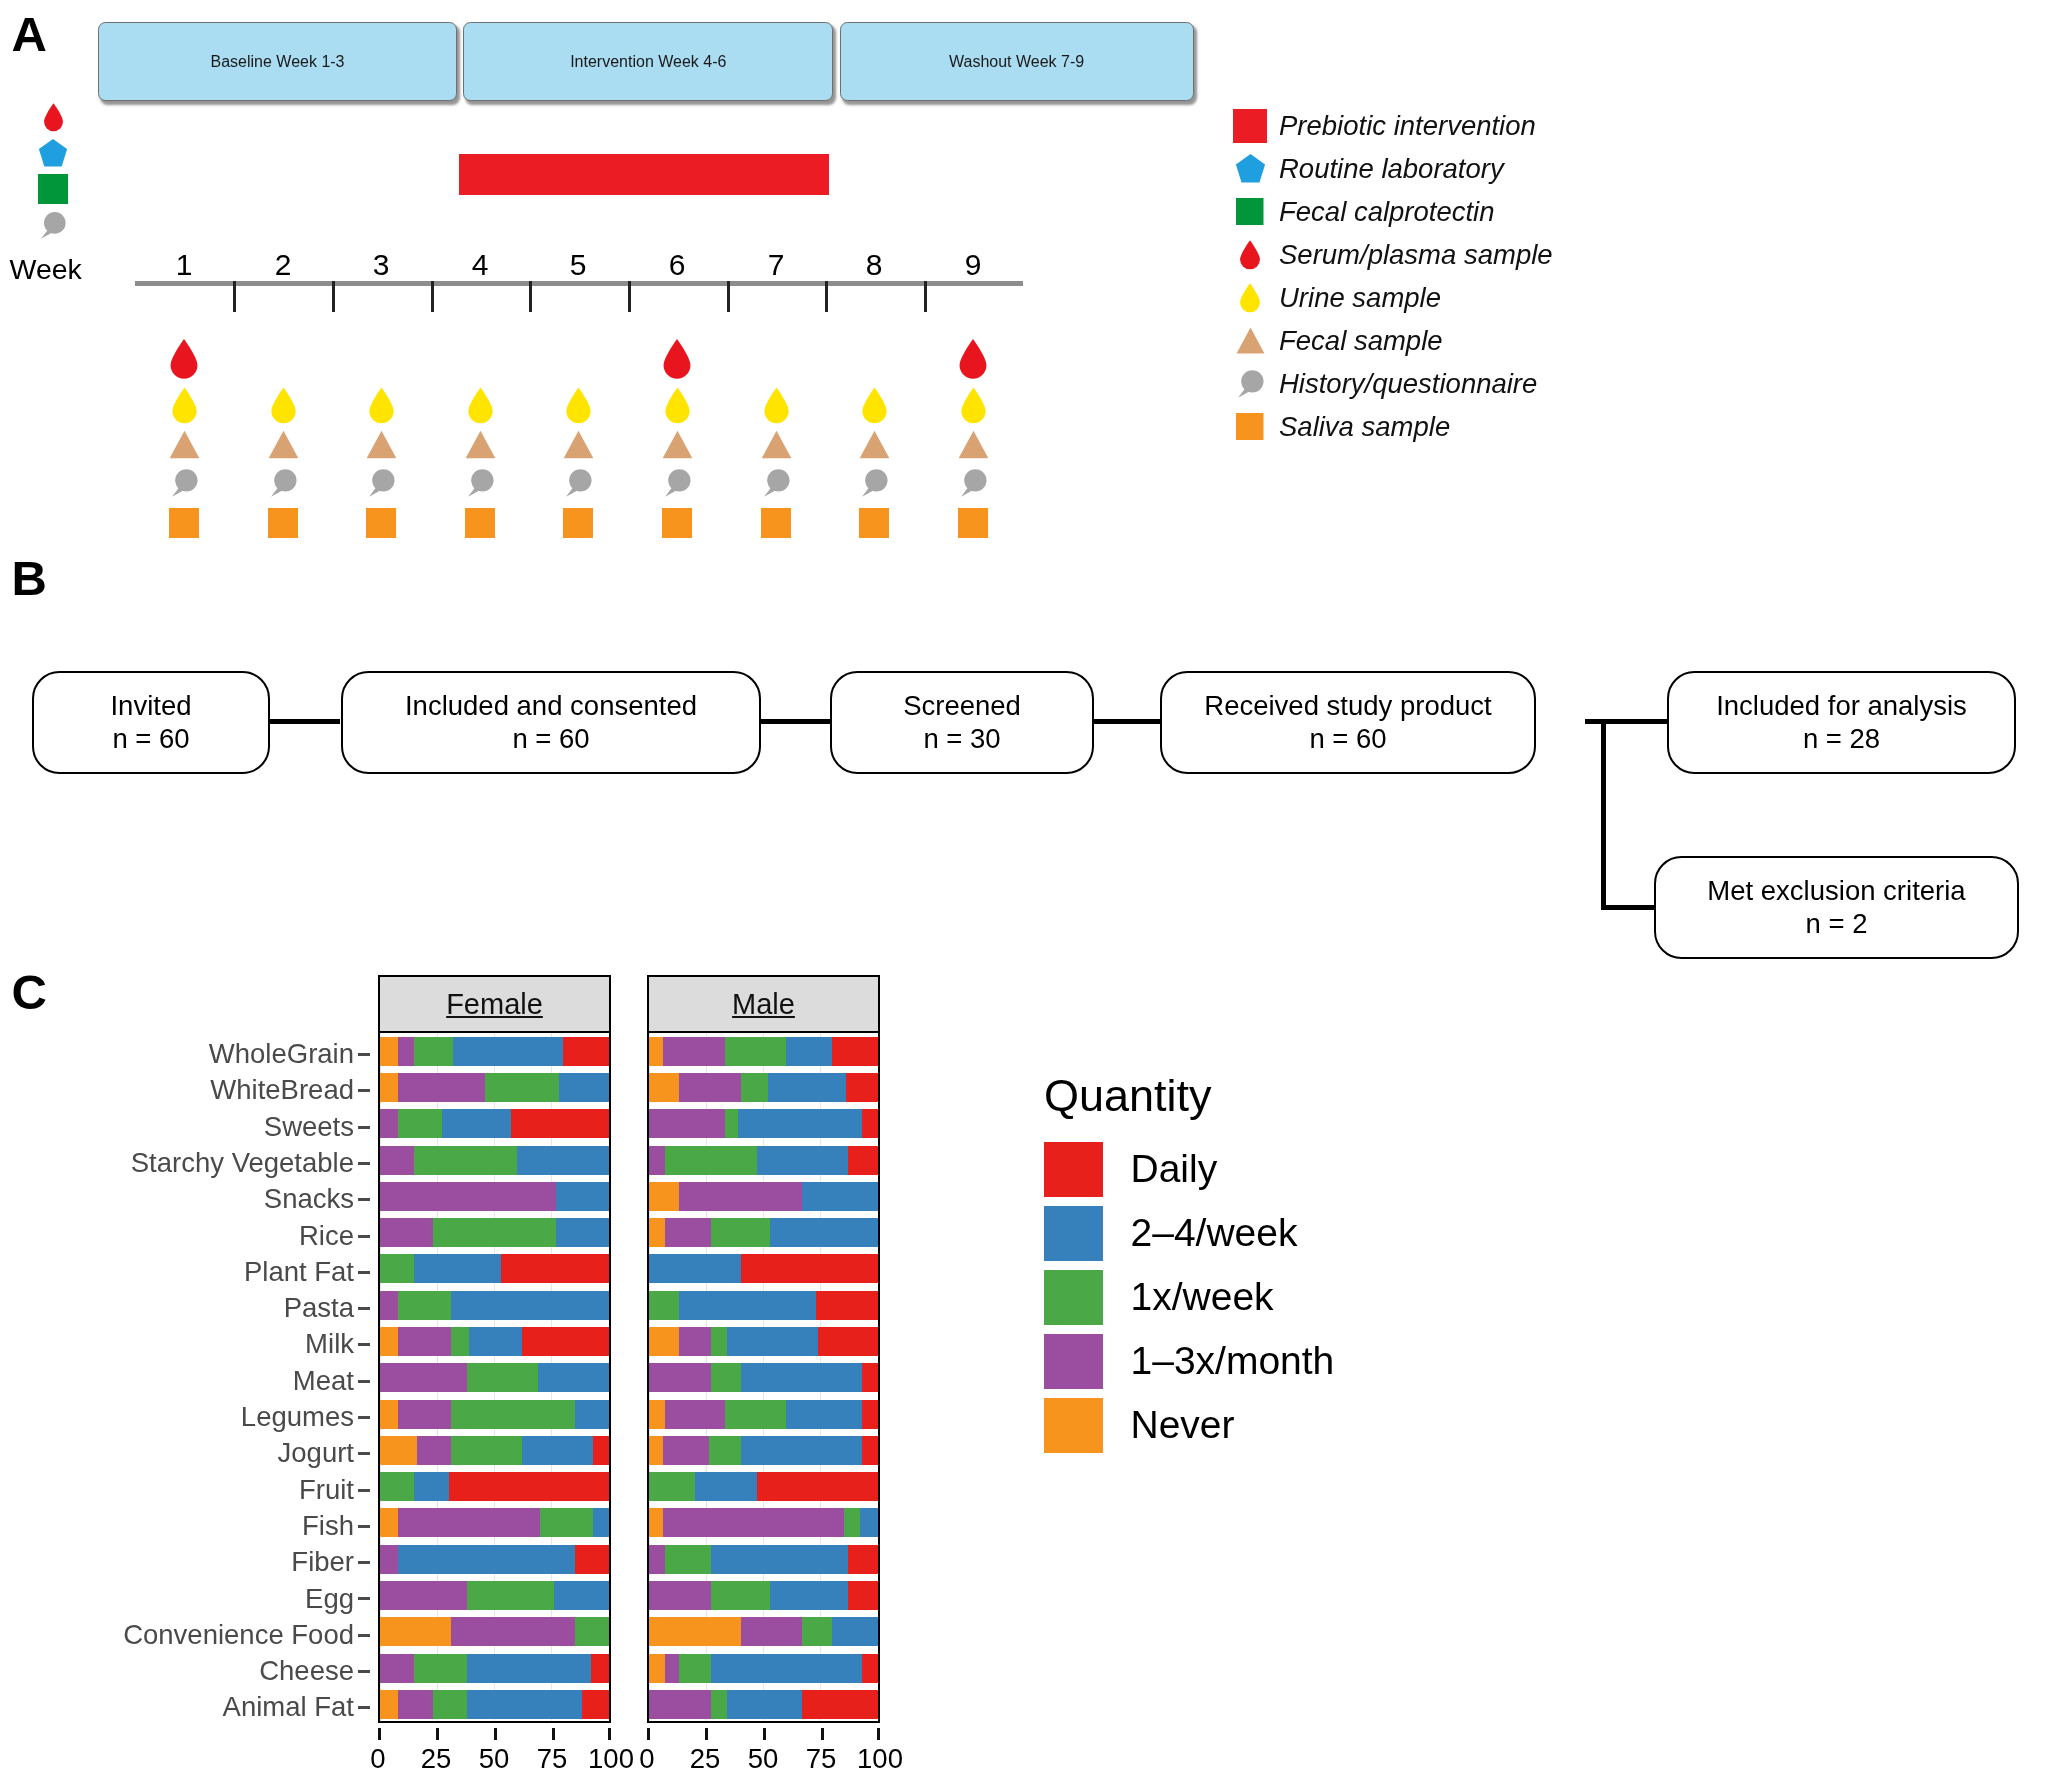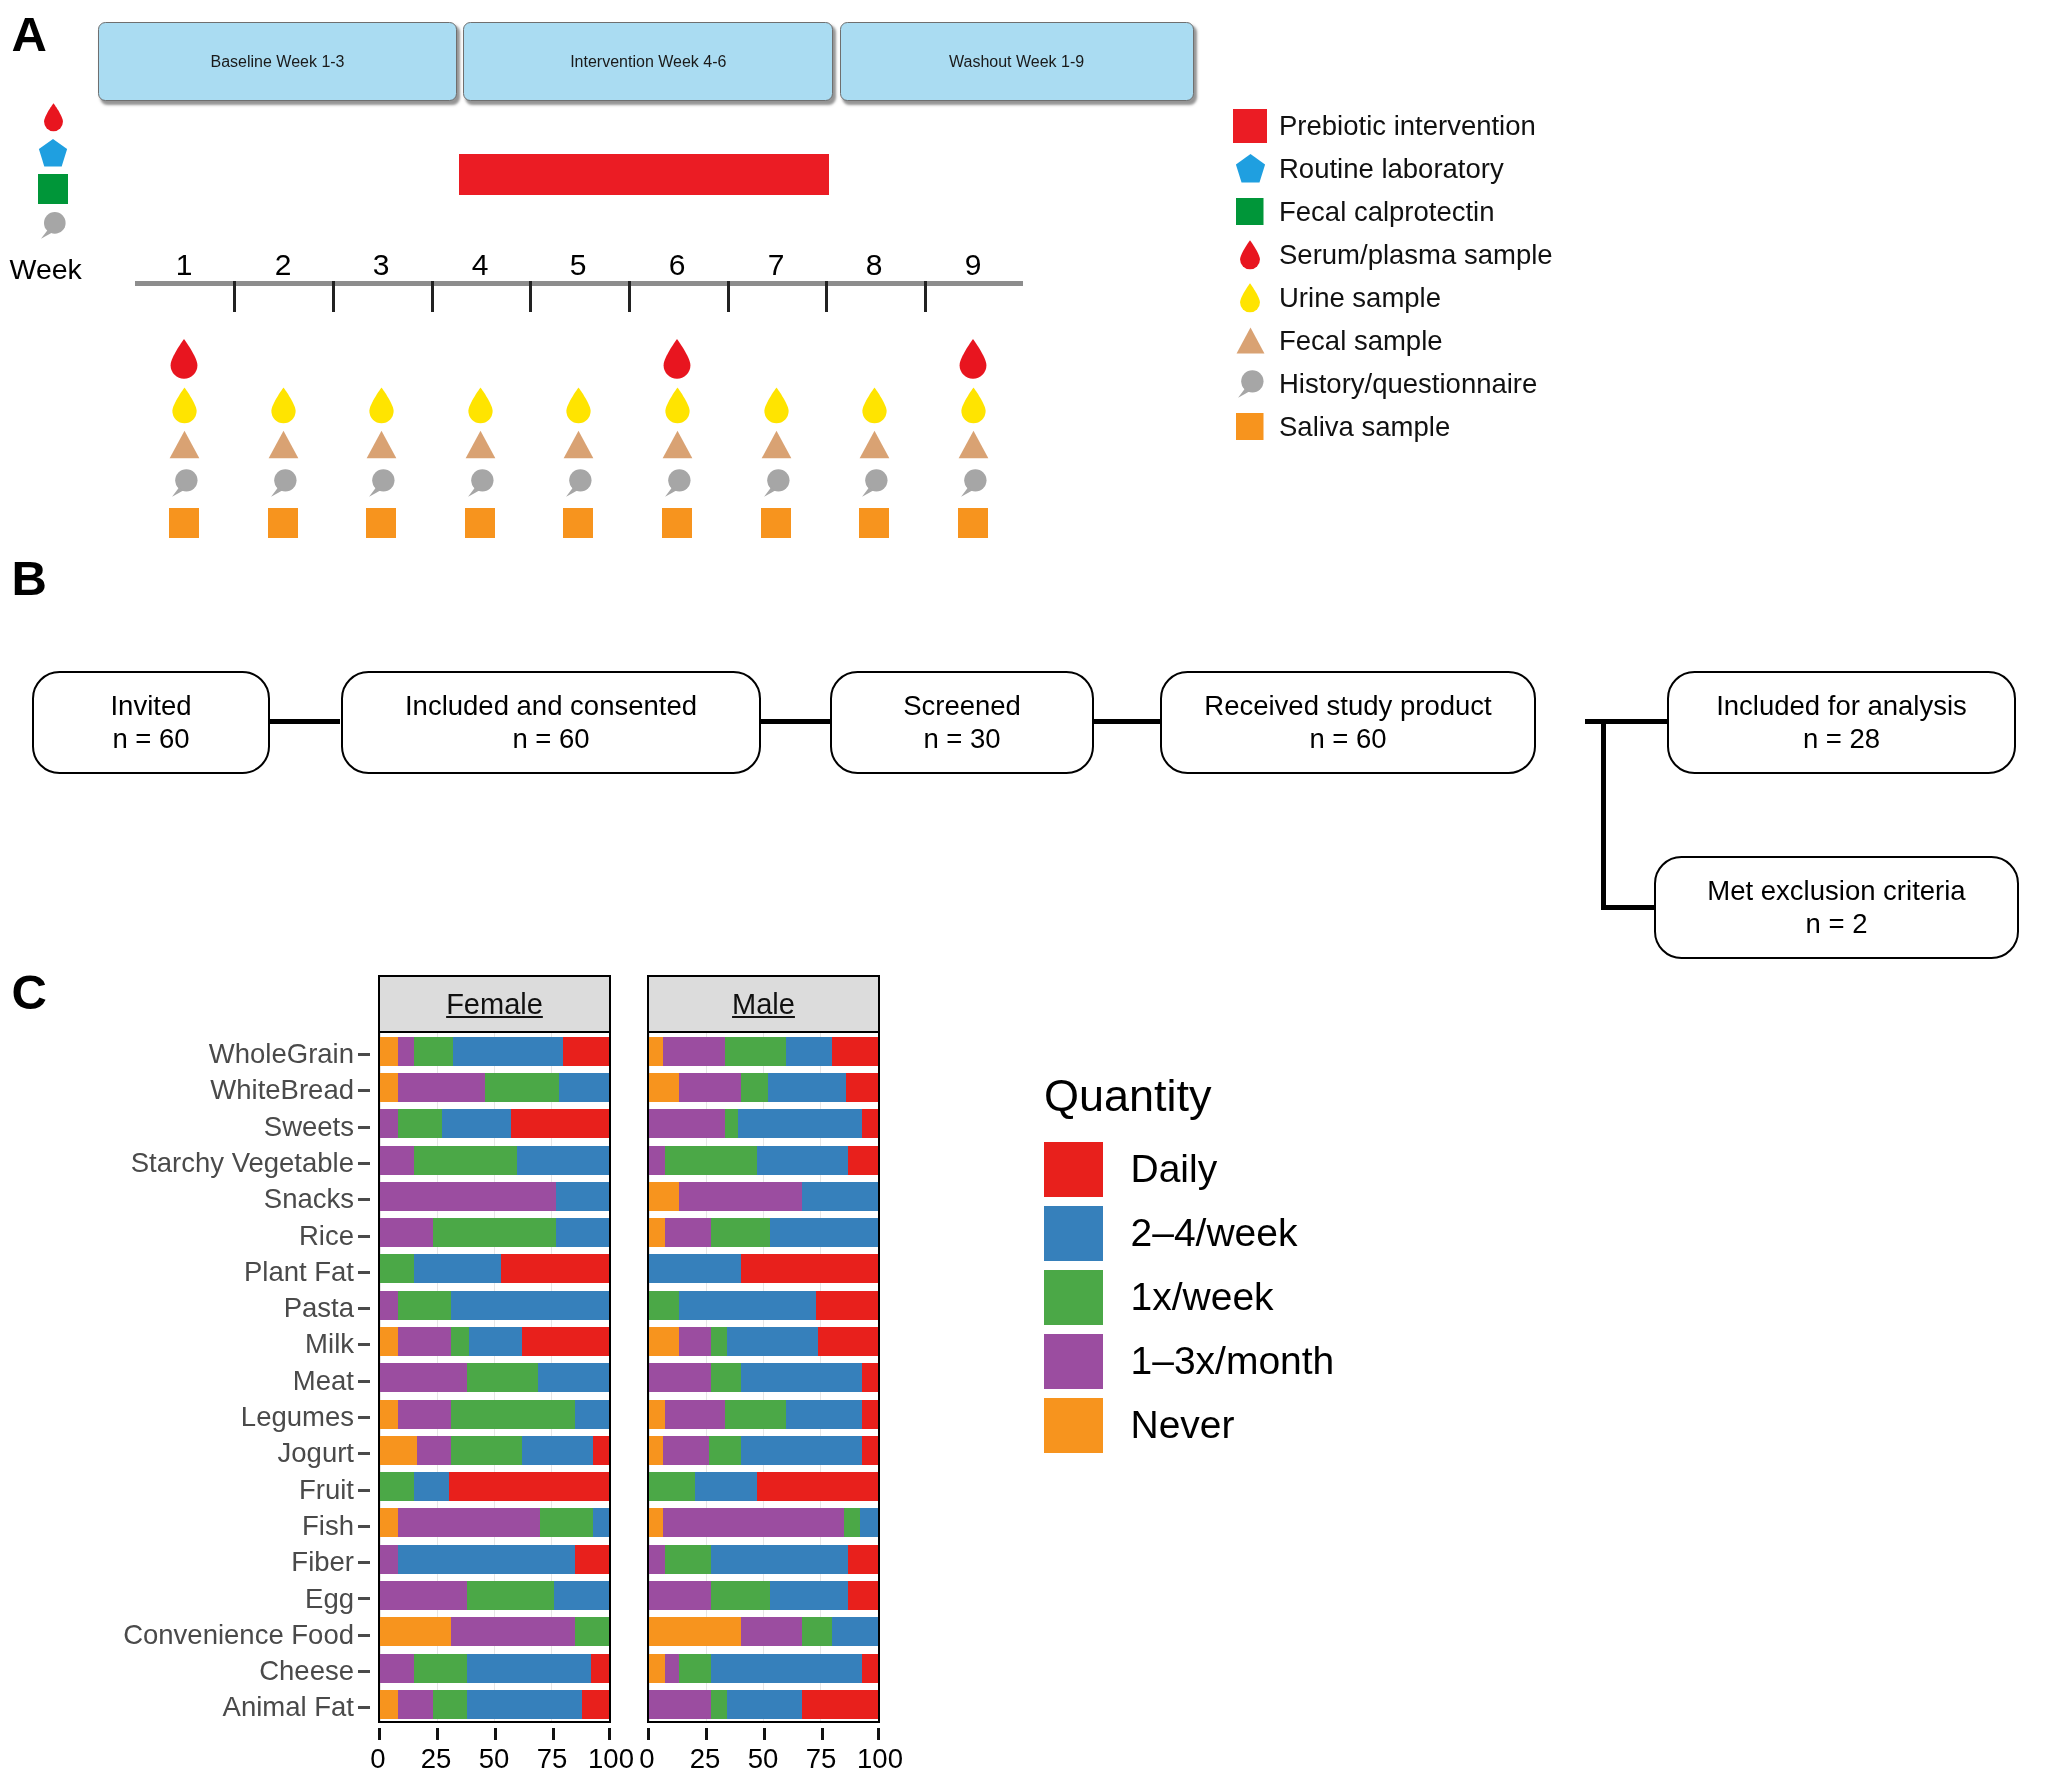--- a/index.html
+++ b/index.html
@@ -49,21 +49,21 @@
   #timeline{ position:absolute; left:135px; top:281px; width:888px; height:5.3px; background:#8d8d8d; }
   .tick{ position:absolute; top:281px; width:2.6px; height:31px; background:#222; }
   #week-label{ position:absolute; left:9.5px; top:253px; font-size:28.5px; }
   .week-num{ position:absolute; top:248px; font-size:30px; text-align:center; width:42px; }
 
   
   .marker-cell{ position:absolute; width:42px; text-align:center; }
 
   
   #legend-a{ position:absolute; left:1221px; top:104px; }
-  .leg-row{ display:flex; align-items:center; height:43px; }
+  .leg-row{ display:flex; align-items:center; height:43px;font-style:italic; }
   .leg-sym{ width:58px; display:flex; align-items:center; justify-content:center; }
   .leg-txt{ font-size:27.5px; color:#111; white-space:nowrap; }
 
   
   #panel-b{ position:absolute; left:0; top:539px; width:2046px; height:423px; }
   .flow-box{
     position:absolute; border:2.6px solid #000; border-radius:27.5px;
     background:#fff; display:flex; flex-direction:column;
     align-items:center; justify-content:center; text-align:center;
     font-size:27.5px; line-height:1.18; padding:0 11.6px; white-space:nowrap;
@@ -110,21 +110,21 @@
   <div class="panel-letter" id="letter-a">A</div>
 
   <div class="phase-row" id="phase-row">
       <div class="phase-box w1">
         <span>Baseline Week 1-3</span>
       </div>
       <div class="phase-box w2">
         <span>Intervention Week  4-6</span>
       </div>
       <div class="phase-box w3">
-        <span>Washout Week 1-9</span>
+        <span>Washout Week 7-9</span>
       </div>
     </div>
 
   <div class="left-icons" id="left-icons">
       <div>
         <svg width="21" height="30" viewBox="0 0 8 11">
           <path d="M4 0.3 C4 0.3 7.6 5.2 7.6 7.3 A3.6 3.6 0 0 1 0.4 7.3 C0.4 5.2 4 0.3 4 0.3 Z" fill="#e8151f"></path>
         </svg>
       </div>
       <div>

